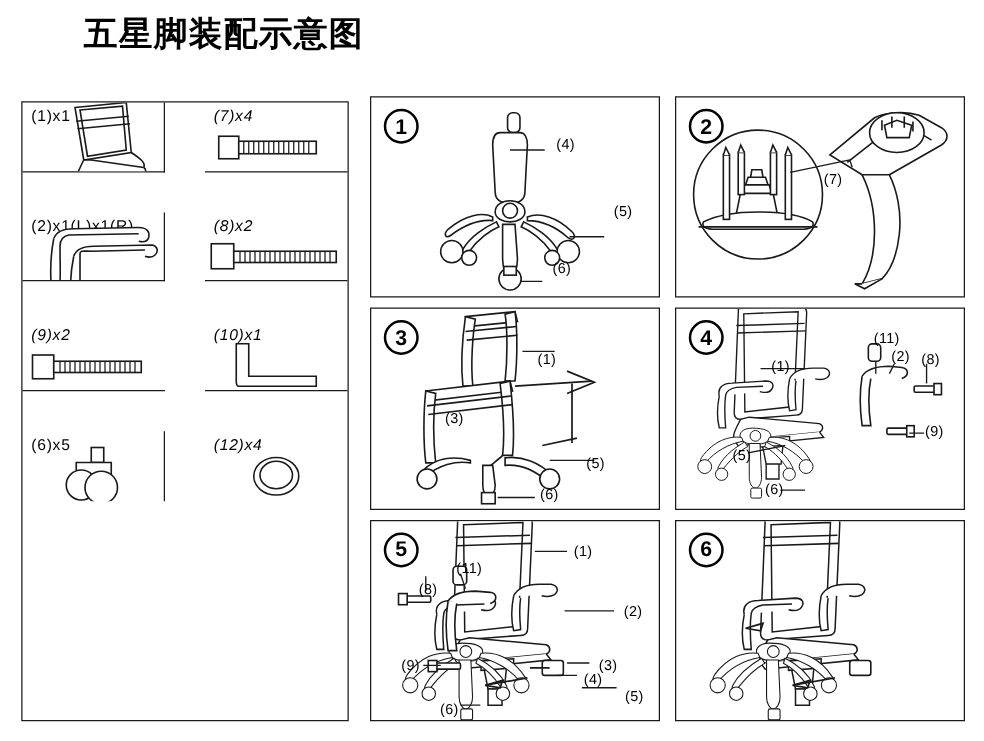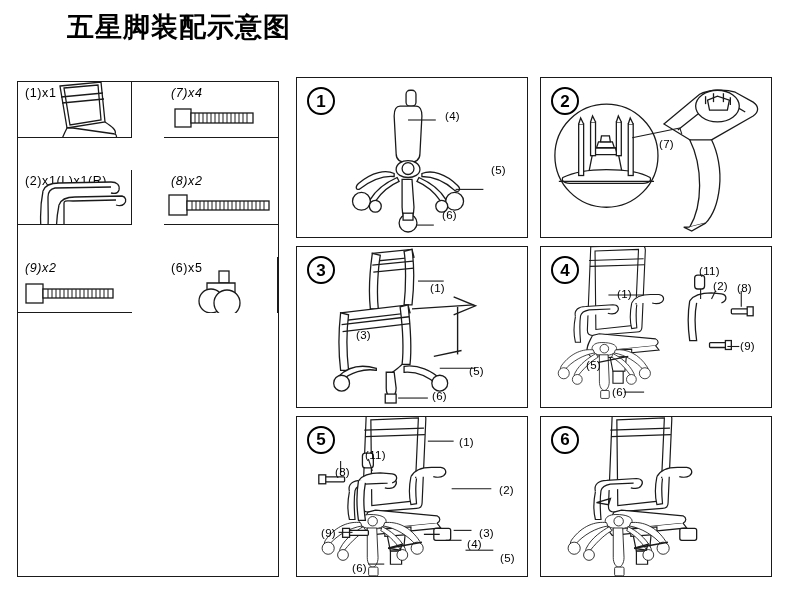--- a/index.html
+++ b/index.html
@@ -240,29 +240,50 @@
               <path d="M71 11 L71 20"></path>
           <path d="M75 11 L75 20"></path>
               <path d="M79 11 L79 20"></path>
               <path d="M83 11 L83 20"></path>
           <path d="M87 11 L87 20"></path>
         </g>
       </g>
     </svg>
       </div>
     </div>
+    <div class="part-cell col2">
+      <div class="part-label">(10)x1</div>
+      <div class="part-art">
+        <svg width="92" height="48" viewBox="0 0 92 48">
+      <g class="ln-f">
+        <path d="M14 6 L24 6 L24 32 L78 32 L78 40 L16 40 C14 40 14 38 14 36 Z"></path>
+      </g>
+    </svg>
+      </div>
+    </div>
     <div class="part-cell lastrow">
       <div class="part-label">(6)x5</div>
       <div class="part-art">
         <svg width="64" height="54" viewBox="0 0 64 54">
       <g class="ln-f">
         <rect x="30" y="4" width="10" height="12"></rect>
         <path d="M18 16 L46 16 L46 28 L18 28 Z"></path>
         <circle cx="22" cy="34" r="12"></circle>
         <circle cx="38" cy="36" r="13"></circle>
+      </g>
+    </svg>
+      </div>
+    </div>
+    <div class="part-cell col2 lastrow">
+      <div class="part-label">(12)x4</div>
+      <div class="part-art">
+        <svg width="52" height="46" viewBox="0 0 52 46">
+      <g class="ln-f">
+        <ellipse cx="26" cy="23" rx="18" ry="15"></ellipse>
+        <ellipse cx="26" cy="22" rx="13" ry="11"></ellipse>
       </g>
     </svg>
       </div>
     </div>
   </div>
 
 <div id="steps">
     <div class="step-panel">
       <div class="step-art">
         <svg viewBox="0 0 232 160">

